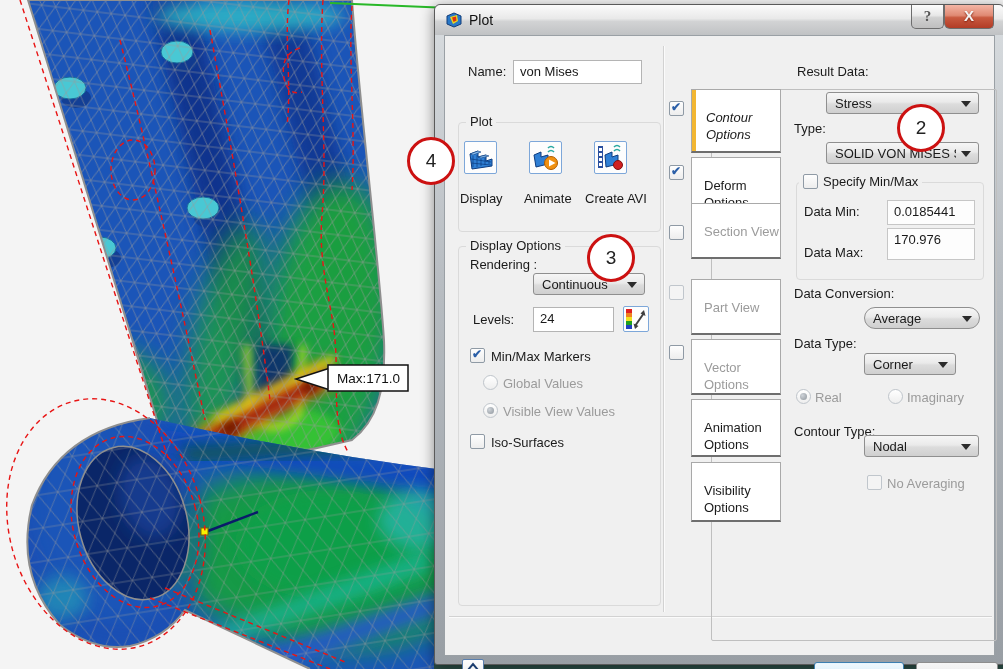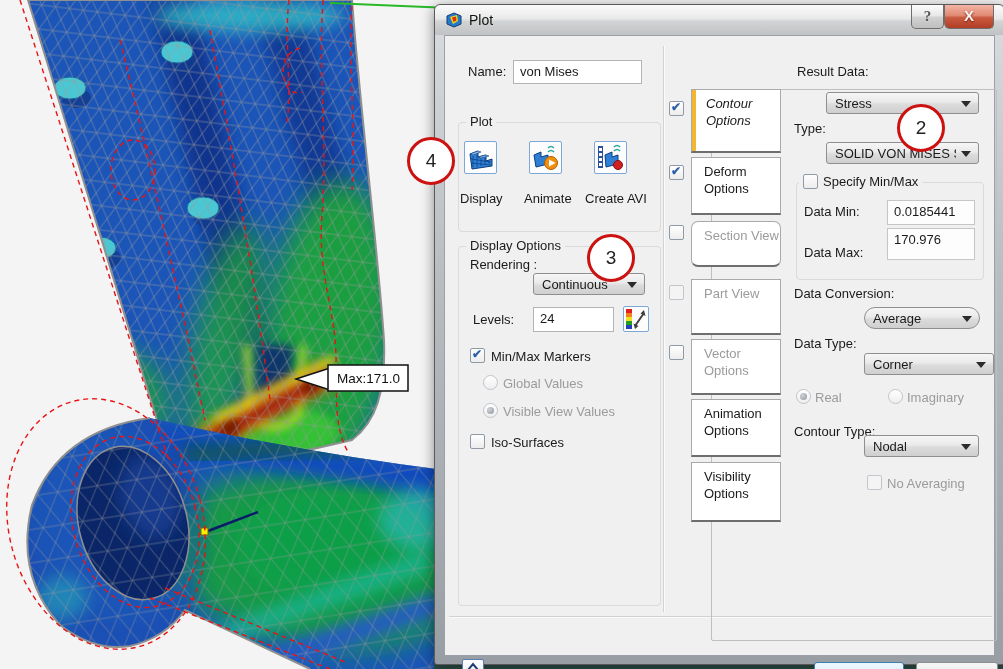--- a/index.html
+++ b/index.html
@@ -56,21 +56,21 @@
 
   .radio{position:absolute;width:13px;height:13px;border-radius:50%;
          border:1px solid #8f9aa5;background:linear-gradient(180deg,#fff,#eee);}
   .radio.disabled{border-color:#bfc5cb;}
   .radio.selected::after{content:"";position:absolute;left:3px;top:3px;width:7px;height:7px;border-radius:50%;
          background:radial-gradient(circle at 35% 35%,#cfd4d9,#8e959c);}
 
   .iconbtn{position:absolute;width:33px;height:33px;background:#fdfdfd;border:1px solid #7da7d9;border-radius:2px;box-sizing:border-box;}
 
   .tabcard{position:absolute;left:246px;width:90px;background:#fff;border:1px solid #a9a9a9;border-bottom:2px solid #6e6e6e;
-           box-sizing:border-box;font-size:13px;color:#1a1a1a;padding:5px 0 0 12px;line-height:17px;}
+           box-sizing:border-box;font-size:13px;color:#1a1a1a;padding:19px 0 0 12px;line-height:17px;}
   .tabcard.sel{border-bottom:2px solid #6e6e6e;font-style:italic;padding-left:14px;}
   .tabcard.sel::before{content:"";position:absolute;left:0;top:0;bottom:0;width:4px;background:#f2b632;}
   .tabcard.dis{color:#9b9b9b;}
 
   .panel{position:absolute;left:266px;top:53px;width:284px;height:550px;border:1px solid #bfbfbf;border-radius:2px;}
 
   .btn{position:absolute;height:26px;border-radius:3px;font-size:13px;color:#1a1a1a;text-align:center;line-height:24px;box-sizing:border-box;}
   .btn-ok{left:369px;top:626px;width:90px;border:1px solid #3c7fb1;
           background:linear-gradient(180deg,#f0f8fd,#dcf0fa 45%,#bce4f7 55%,#a9d9f2);box-shadow:inset 0 0 0 1px #e8f5fc;}
   .btn-cancel{left:471px;top:626px;width:82px;border:1px solid #8e8e8e;
@@ -286,21 +286,21 @@
     <div class="panel"></div>
 
     <span class="cb checked" style="left:224px;top:65px;"></span>
     <span class="cb checked" style="left:224px;top:129px;"></span>
     <span class="cb" style="left:224px;top:189px;"></span>
     <span class="cb disabled" style="left:224px;top:249px;"></span>
     <span class="cb" style="left:224px;top:309px;"></span>
 
     <div class="tabcard sel" style="top:53px;height:64px;"><span>Contour Options</span></div>
     <div class="tabcard" style="top:121px;height:58px;"><span>Deform Options</span></div>
-    <div class="tabcard dis" style="top:185px;height:46px;border-radius:7px;"><span>Section View</span></div>
+    <div class="tabcard dis" style="top:167px;height:56px;"><span>Section View</span></div>
     <div class="tabcard dis" style="top:243px;height:56px;"><span>Part View</span></div>
     <div class="tabcard dis" style="top:303px;height:56px;"><span>Vector Options</span></div>
     <div class="tabcard" style="top:363px;height:58px;"><span>Animation Options</span></div>
     <div class="tabcard" style="top:426px;height:60px;"><span>Visibility Options</span></div>
 
     <span class="lbl" style="left:352px;top:28px;">Result Data:</span>
     <div class="dropdown" style="left:381px;top:56px;width:153px;">
       <span class="dd-text">Stress</span>
       <span class="dd-arrow"></span>
     </div>
@@ -320,21 +320,21 @@
     <div class="input ro" style="left:442px;top:164px;width:88px;height:25px;">0.0185441</div>
     <span class="lbl" style="left:359px;top:209px;">Data Max:</span>
     <div class="input ro" style="left:442px;top:192px;width:88px;height:32px;">170.976</div>
 
     <span class="lbl" style="left:349px;top:250px;">Data Conversion:</span>
     <div class="dropdown" style="left:419px;top:271px;width:116px;border-radius:11px;">
       <span class="dd-text">Average</span>
       <span class="dd-arrow"></span>
     </div>
     <span class="lbl" style="left:349px;top:300px;">Data Type:</span>
-    <div class="dropdown" style="left:419px;top:317px;width:130px;">
+    <div class="dropdown" style="left:419px;top:317px;width:92px;">
       <span class="dd-text">Corner</span>
       <span class="dd-arrow"></span>
     </div>
 
     <span class="radio disabled selected" style="left:351px;top:353px;"></span>
     <span class="lbl gray" style="left:370px;top:354px;">Real</span>
     <span class="radio disabled" style="left:443px;top:353px;"></span>
     <span class="lbl gray" style="left:462px;top:354px;">Imaginary</span>
 
     <span class="lbl" style="left:349px;top:378px;margin-top:10px;">Contour Type:</span>

